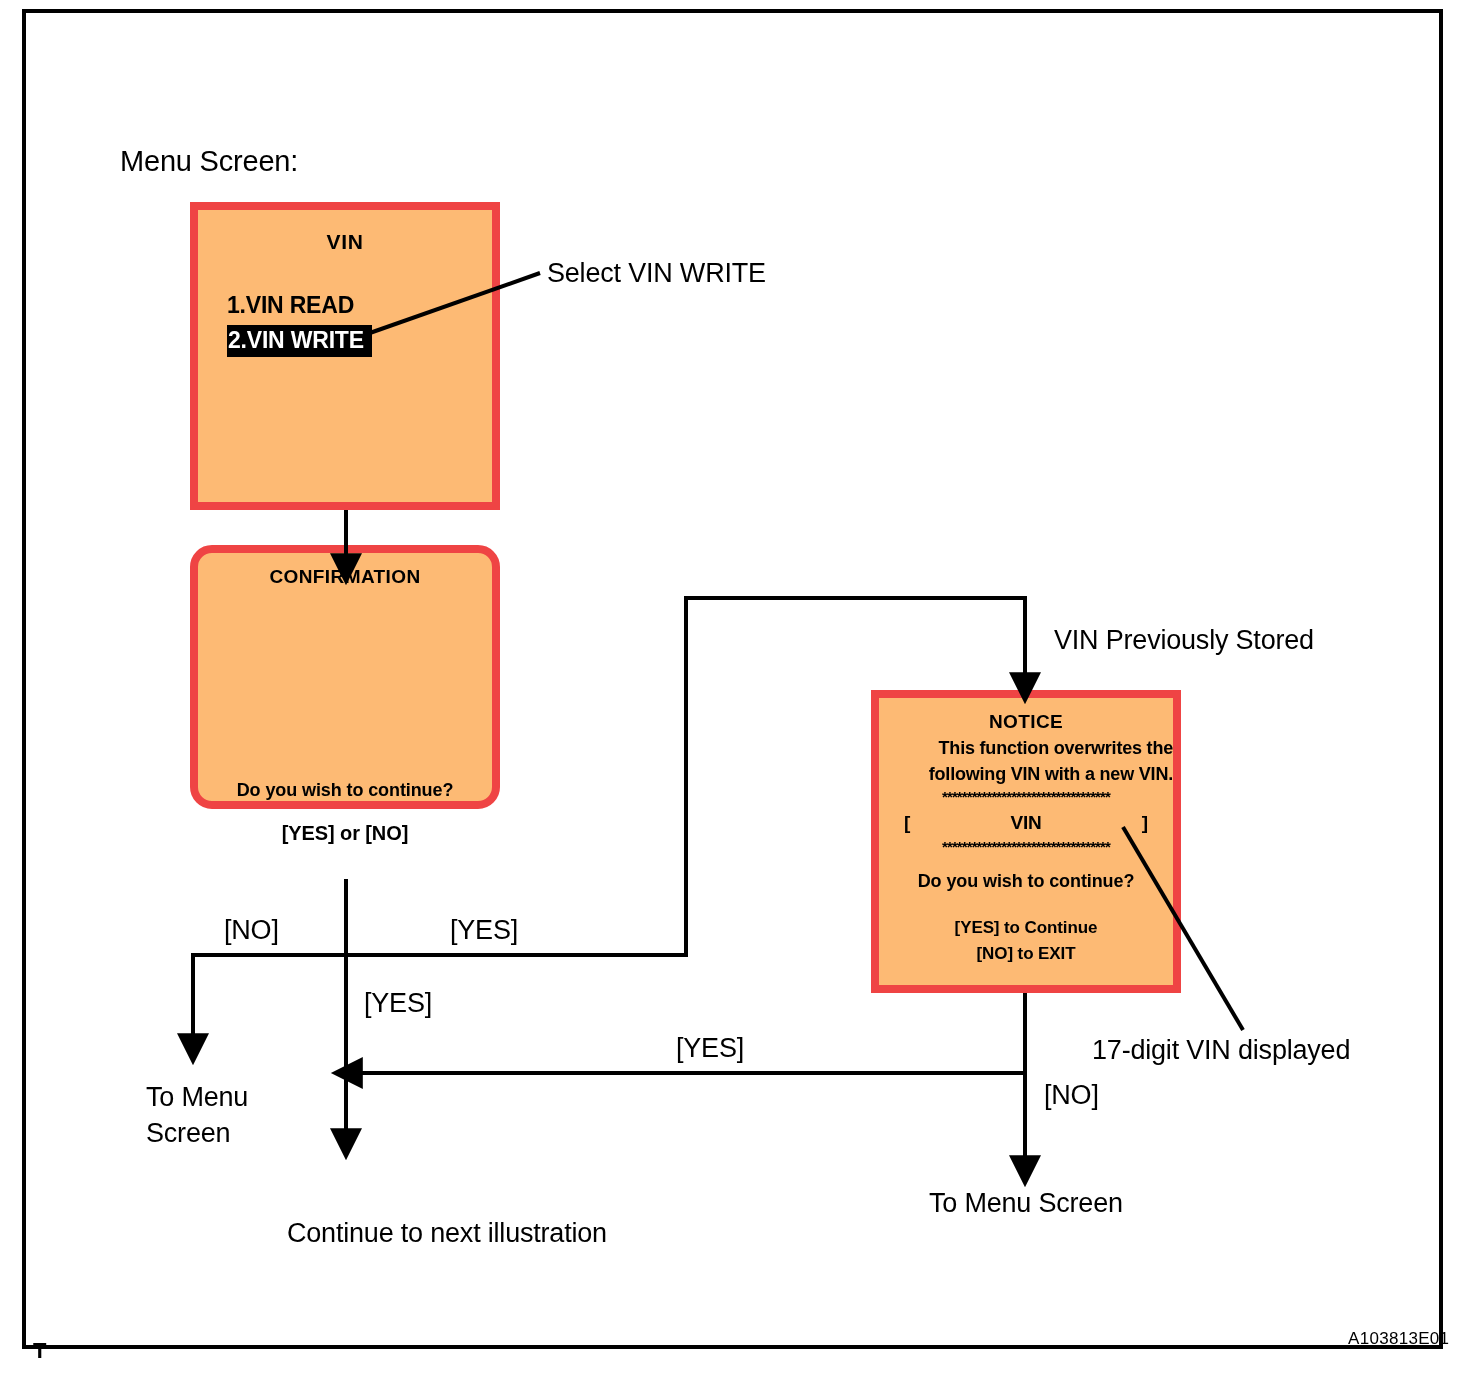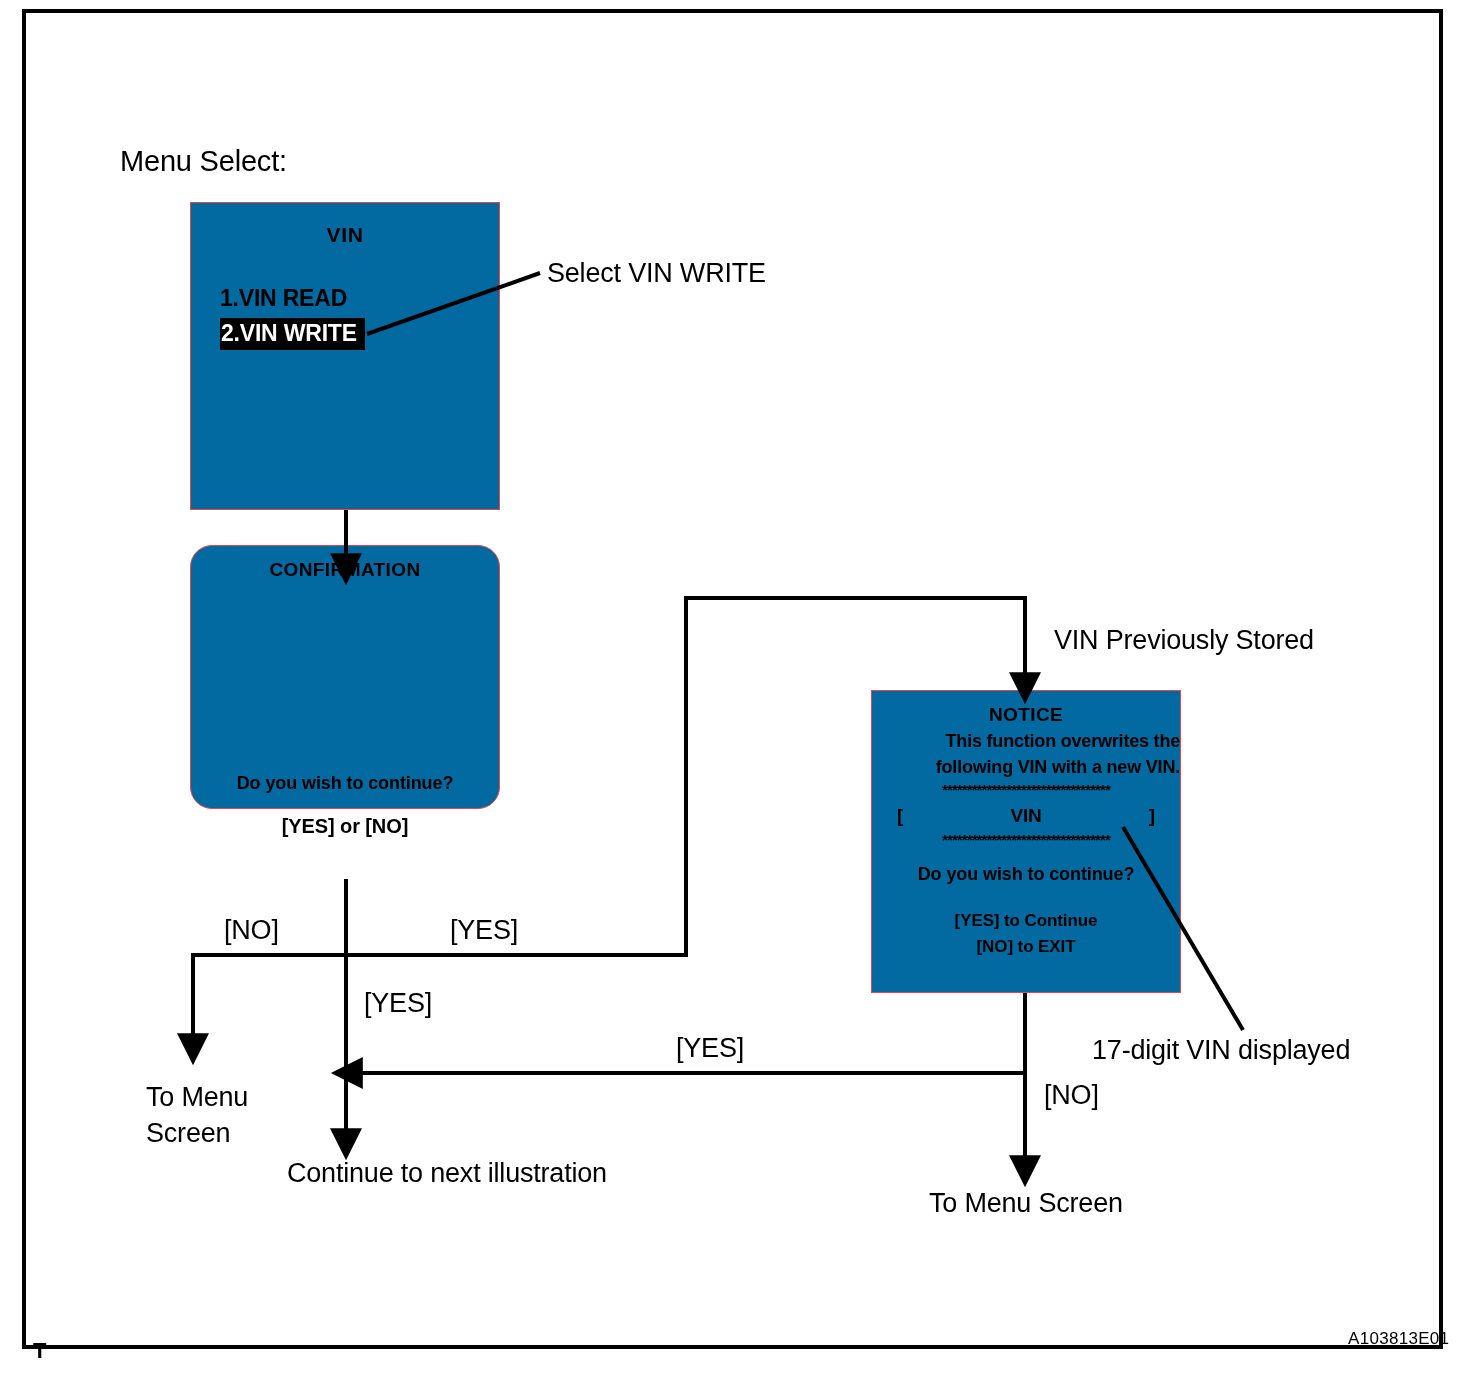--- a/index.html
+++ b/index.html
@@ -49,23 +49,23 @@
     position: absolute;
     font-size: 27px;
     line-height: 36px;
     white-space: pre;
     letter-spacing: -0.2px;
   }
 
   
   .screen {
     position: absolute;
-    border: 1px solid #ef4444;
+    border: 8px solid #ef4444;
     box-sizing: border-box;
-    background: #0369a1;
+    background: #fdba74;
   }
   .scr-txt {
     font-weight: bold;
     text-align: center;
     white-space: pre;
   }
 
   
   #box-vin { left: 190px; top: 202px; width: 310px; height: 308px; }
   #vin-title {
@@ -120,21 +120,21 @@
     pointer-events: none;
   }
 </style>
 </head>
 <body>
 
 <div id="page">
 
   <div id="frame"></div>
 
-  <div class="lbl" style="left:120px; top:143px; font-size:29px;">Menu Select:</div>
+  <div class="lbl" style="left:120px; top:143px; font-size:29px;">Menu Screen:</div>
 
   <div class="screen" id="box-vin">
     <div class="scr-txt" id="vin-title">VIN</div>
     <div class="menu-row" id="vin-read">1.VIN READ</div>
     <div class="menu-row" id="vin-write">2.VIN WRITE</div>
   </div>
 
   <div class="lbl" style="left:547px; top:255px;">Select VIN WRITE</div>
 
   <div class="screen" id="box-conf">
@@ -169,21 +169,21 @@
 
   <div class="lbl" style="left:364px; top:985px;">[YES]</div>
 
   <div class="lbl" style="left:676px; top:1030px;">[YES]</div>
 
   <div class="lbl" style="left:1044px; top:1077px;">[NO]</div>
 
   <div class="lbl" style="left:146px; top:1055px;margin-top:24px;">To Menu
 Screen</div>
 
-  <div class="lbl" style="left:287px; top:1155px;">Continue to next illustration</div>
+  <div class="lbl" style="left:287px; top:1215px;">Continue to next illustration</div>
 
   <div class="lbl" style="left:929px; top:1185px;">To Menu Screen</div>
 
   <svg id="wires" viewBox="0 0 1472 1382">
     <defs>
       <marker id="ah" markerWidth="10" markerHeight="10" refX="1.2" refY="4" orient="auto" markerUnits="strokeWidth">
         <path d="M0,0 L0,8 L8,4 z" fill="#000"></path>
       </marker>
     </defs>
 

